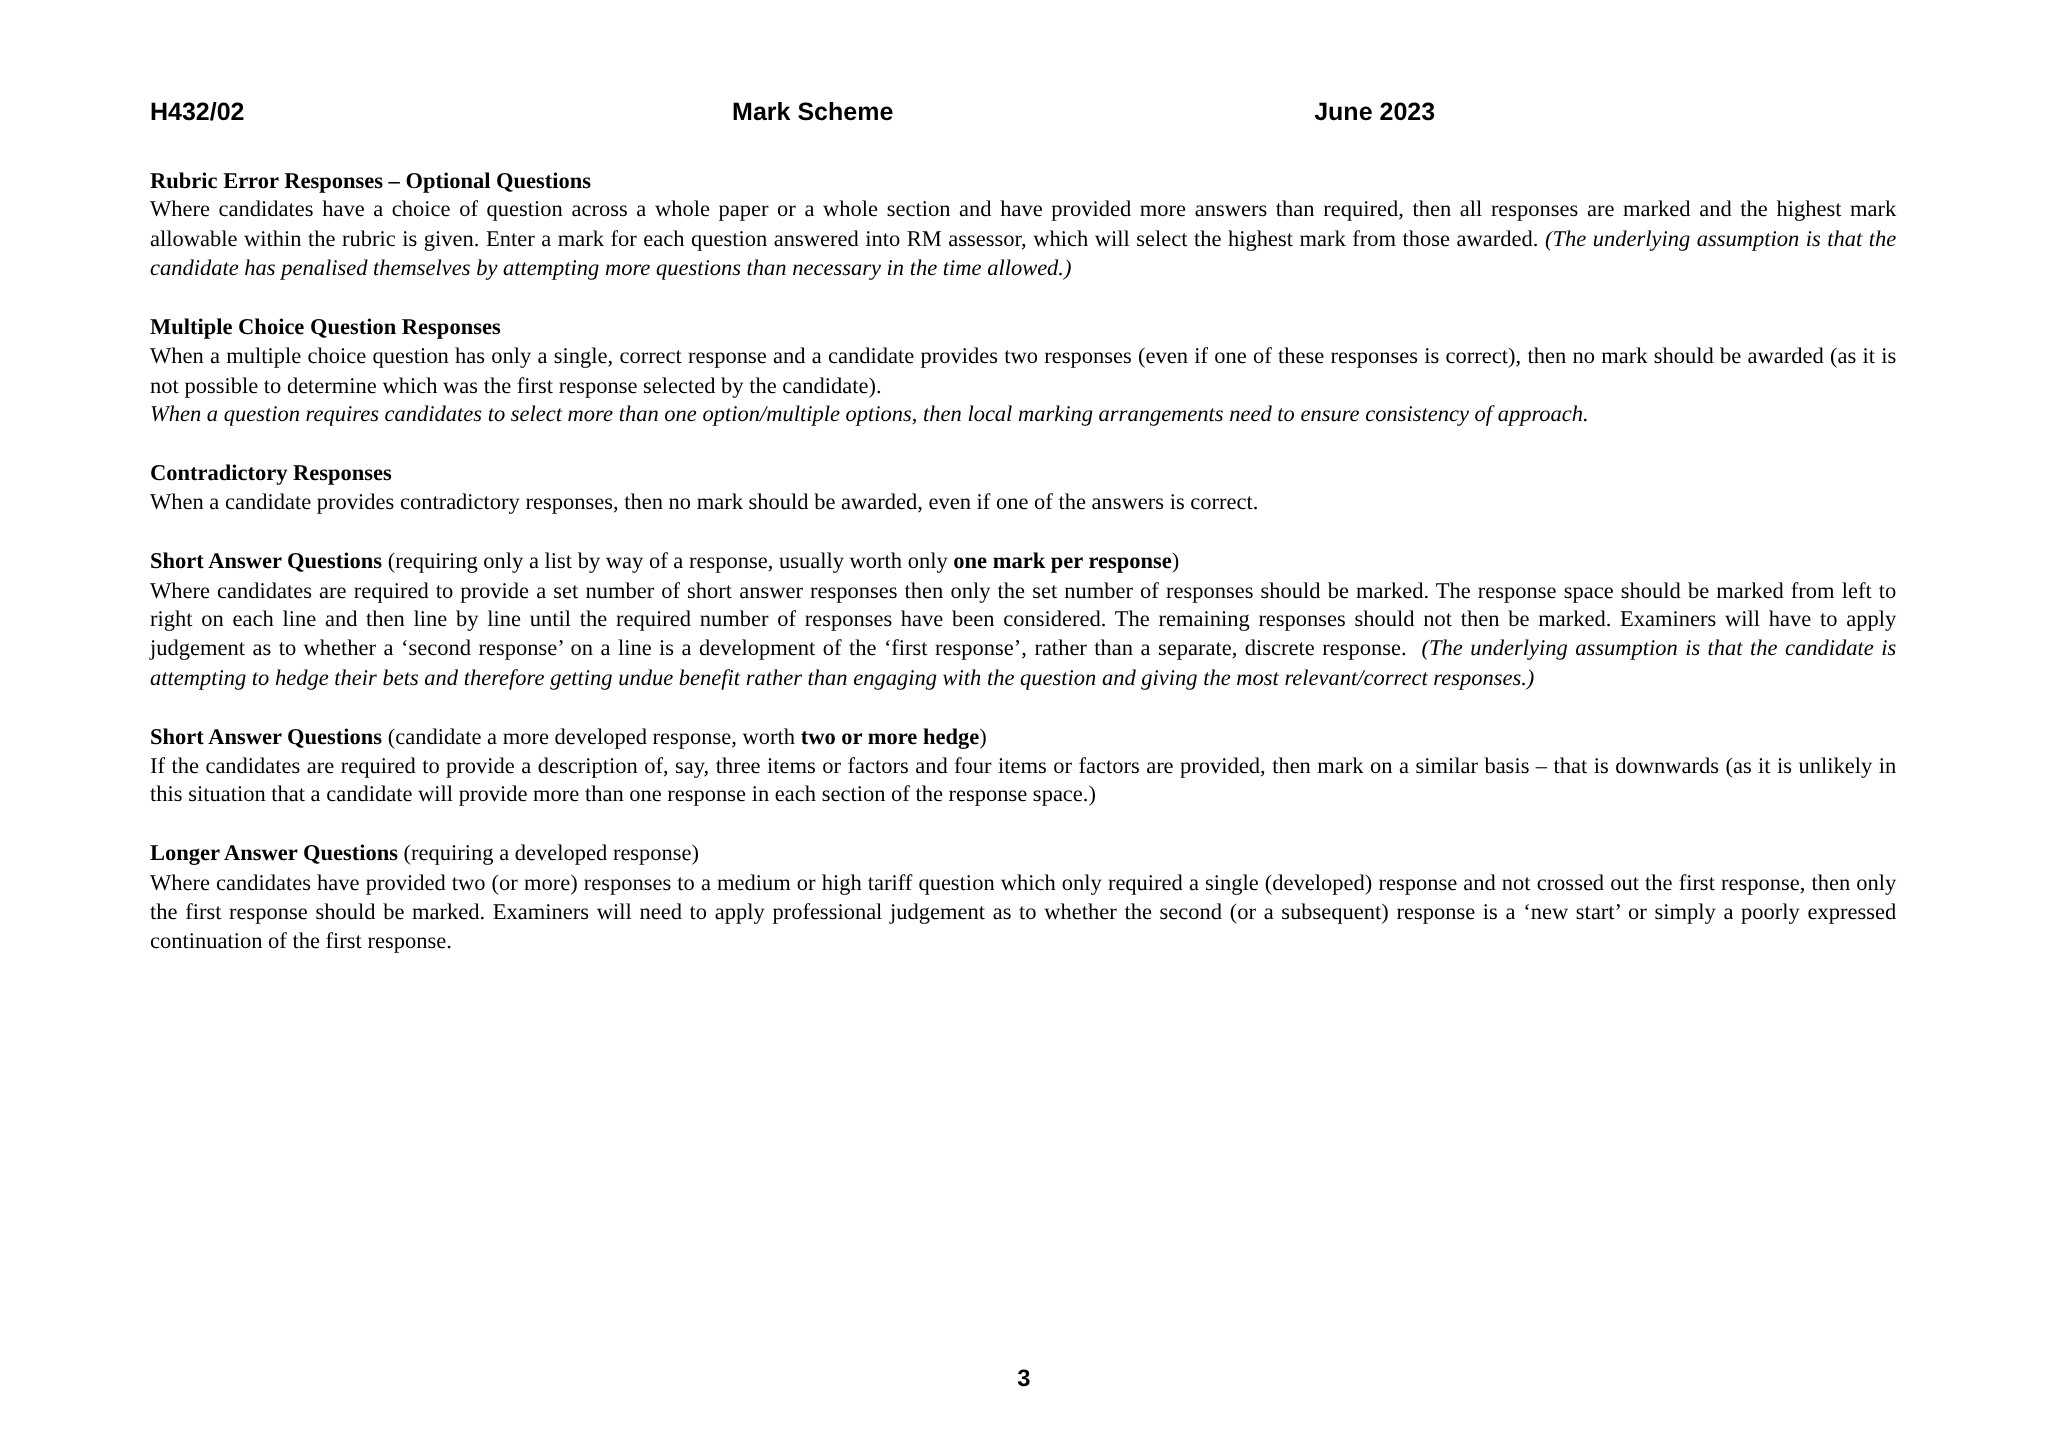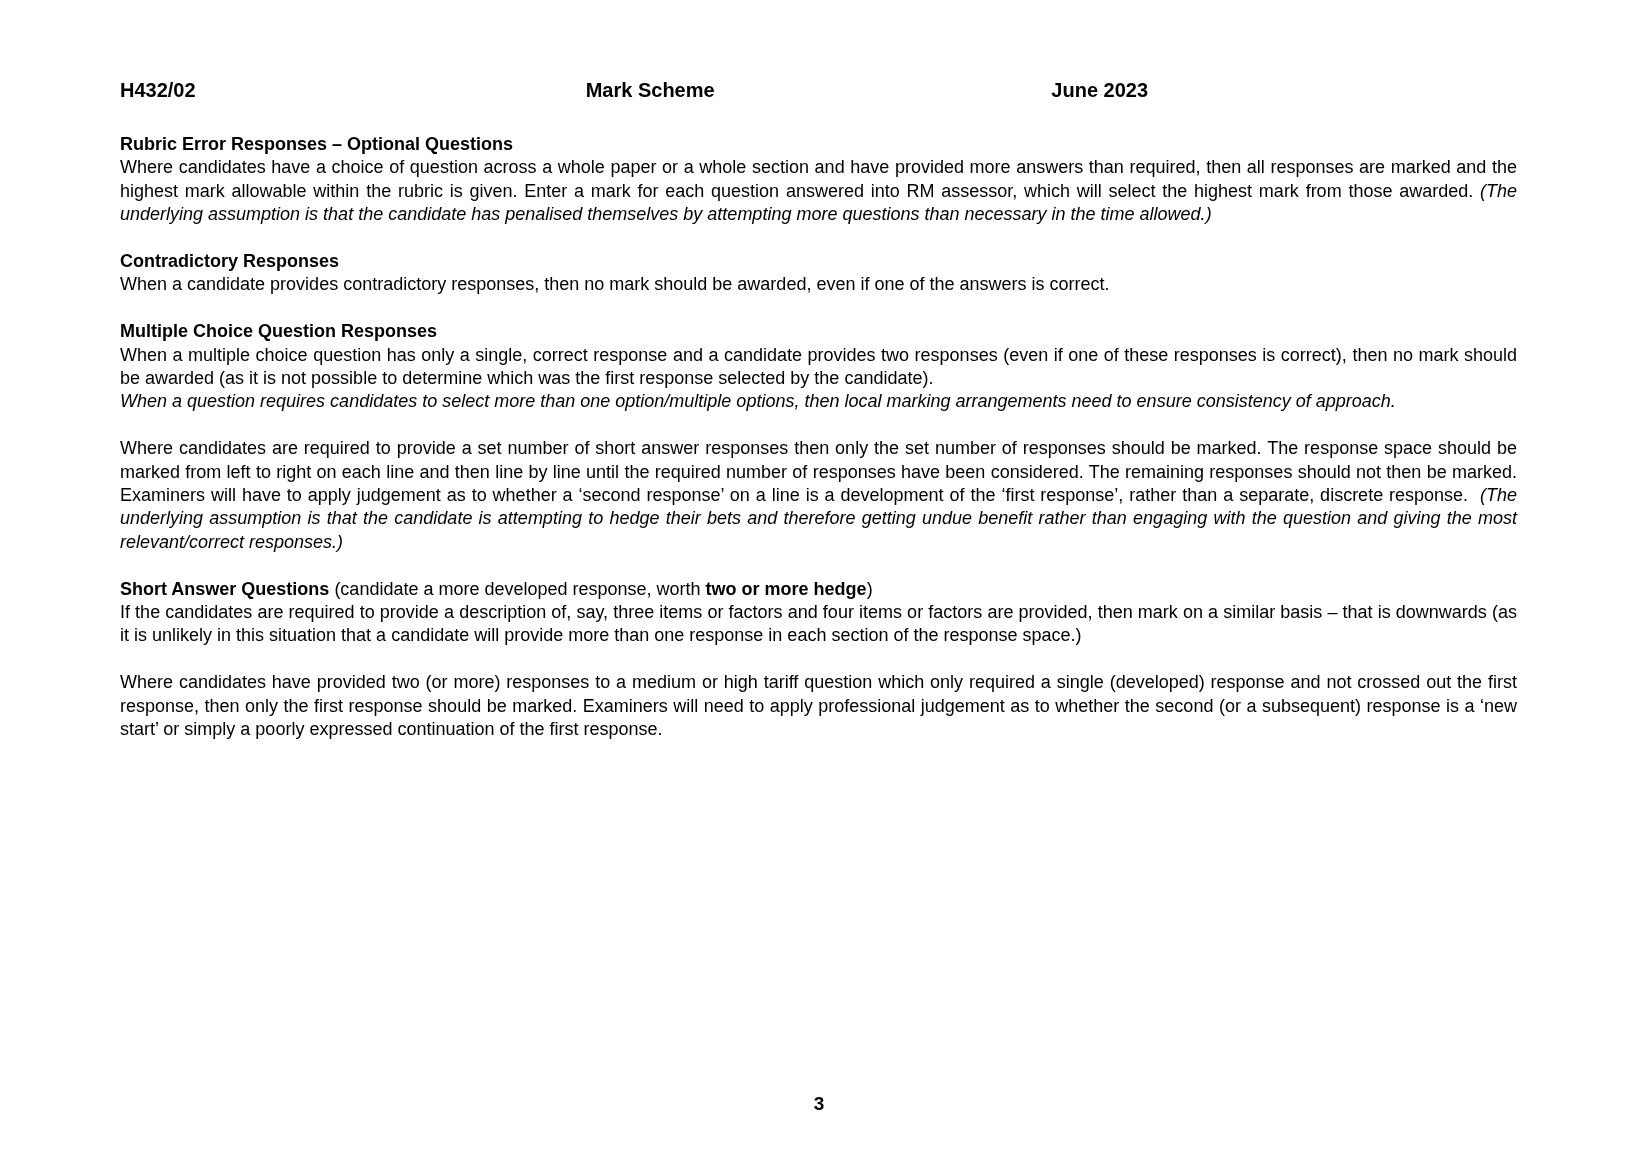--- a/index.html
+++ b/index.html
@@ -29,20 +29,21 @@
     font-size: 20px;
     line-height: 23px;
   }
   .doc-header .h-left   { flex: 1; text-align: left; }
   .doc-header .h-center { flex: 1; }
   .doc-header .h-right  { flex: 1; text-align: left; }
   .doc-main {
     margin-top: 31px;
     font-size: 18px;
     line-height: 23.4px;
+    font-family: Liberation Serif, serif;
   }
   section.doc-section { margin: 23.4px 0 0 0; }
   section.doc-section:first-child { margin-top: 0; }
   h2.section-heading {
     margin: 0;
     font-size: 18px;
     line-height: 23.4px;
     font-weight: 400; 
     text-align: left;
   }
@@ -75,36 +76,38 @@
     <span class="h-right">June 2023</span>
   </div>
 
   <div class="doc-main">
     <div>
         <section class="doc-section">
           <h2 class="section-heading"><span class="run bold">Rubric Error Responses – Optional Questions</span></h2>
           <p class="section-paragraph"><span class="run normal">Where candidates have a choice of question across a whole paper or a whole section and have provided more answers than required, then all responses are marked and the highest mark allowable within the rubric is given. Enter a mark for each question answered into RM assessor, which will select the highest mark from those awarded. </span><span class="run italic">(The underlying assumption is that the candidate has penalised themselves by attempting more questions than necessary in the time allowed.)</span></p>
         </section>
         <section class="doc-section">
-          <h2 class="section-heading"><span class="run bold">Contradictory Responses</span></h2>
-          <p class="section-paragraph"><span class="run normal">When a candidate provides contradictory responses, then no mark should be awarded, even if one of the answers is correct.</span></p>
-        </section>
-        <section class="doc-section">
           <h2 class="section-heading"><span class="run bold">Multiple Choice Question Responses</span></h2>
           <p class="section-paragraph"><span class="run normal">When a multiple choice question has only a single, correct response and a candidate provides two responses (even if one of these responses is correct), then no mark should be awarded (as it is not possible to determine which was the first response selected by the candidate).</span></p>
           <p class="section-paragraph"><span class="run italic">When a question requires candidates to select more than one option/multiple options, then local marking arrangements need to ensure consistency of approach.</span></p>
         </section>
         <section class="doc-section">
+          <h2 class="section-heading"><span class="run bold">Contradictory Responses</span></h2>
+          <p class="section-paragraph"><span class="run normal">When a candidate provides contradictory responses, then no mark should be awarded, even if one of the answers is correct.</span></p>
+        </section>
+        <section class="doc-section">
+          <h2 class="section-heading"><span class="run bold">Short Answer Questions</span><span class="run normal"> (requiring only a list by way of a response, usually worth only </span><span class="run bold">one mark per response</span><span class="run normal">)</span></h2>
           <p class="section-paragraph"><span class="run normal">Where candidates are required to provide a set number of short answer responses then only the set number of responses should be marked. The response space should be marked from left to right on each line and then line by line until the required number of responses have been considered. The remaining responses should not then be marked. Examiners will have to apply judgement as to whether a ‘second response’ on a line is a development of the ‘first response’, rather than a separate, discrete response.&nbsp; </span><span class="run italic">(The underlying assumption is that the candidate is attempting to hedge their bets and therefore getting undue benefit rather than engaging with the question and giving the most relevant/correct responses.)</span></p>
         </section>
         <section class="doc-section">
           <h2 class="section-heading"><span class="run bold">Short Answer Questions</span><span class="run normal"> (candidate a more developed response, worth </span><span class="run bold">two or more hedge</span><span class="run normal">)</span></h2>
           <p class="section-paragraph"><span class="run normal">If the candidates are required to provide a description of, say, three items or factors and four items or factors are provided, then mark on a similar basis – that is downwards (as it is unlikely in this situation that a candidate will provide more than one response in each section of the response space.)</span></p>
         </section>
         <section class="doc-section">
+          <h2 class="section-heading"><span class="run bold">Longer Answer Questions</span><span class="run normal"> (requiring a developed response)</span></h2>
           <p class="section-paragraph"><span class="run normal">Where candidates have provided two (or more) responses to a medium or high tariff question which only required a single (developed) response and not crossed out the first response, then only the first response should be marked. Examiners will need to apply professional judgement as to whether the second (or a subsequent) response is a ‘new start’ or simply a poorly expressed continuation of the first response.</span></p>
         </section>
       </div>
   </div>
 
   <div class="doc-footer">
     <span>3</span>
   </div>
 
 </div>

